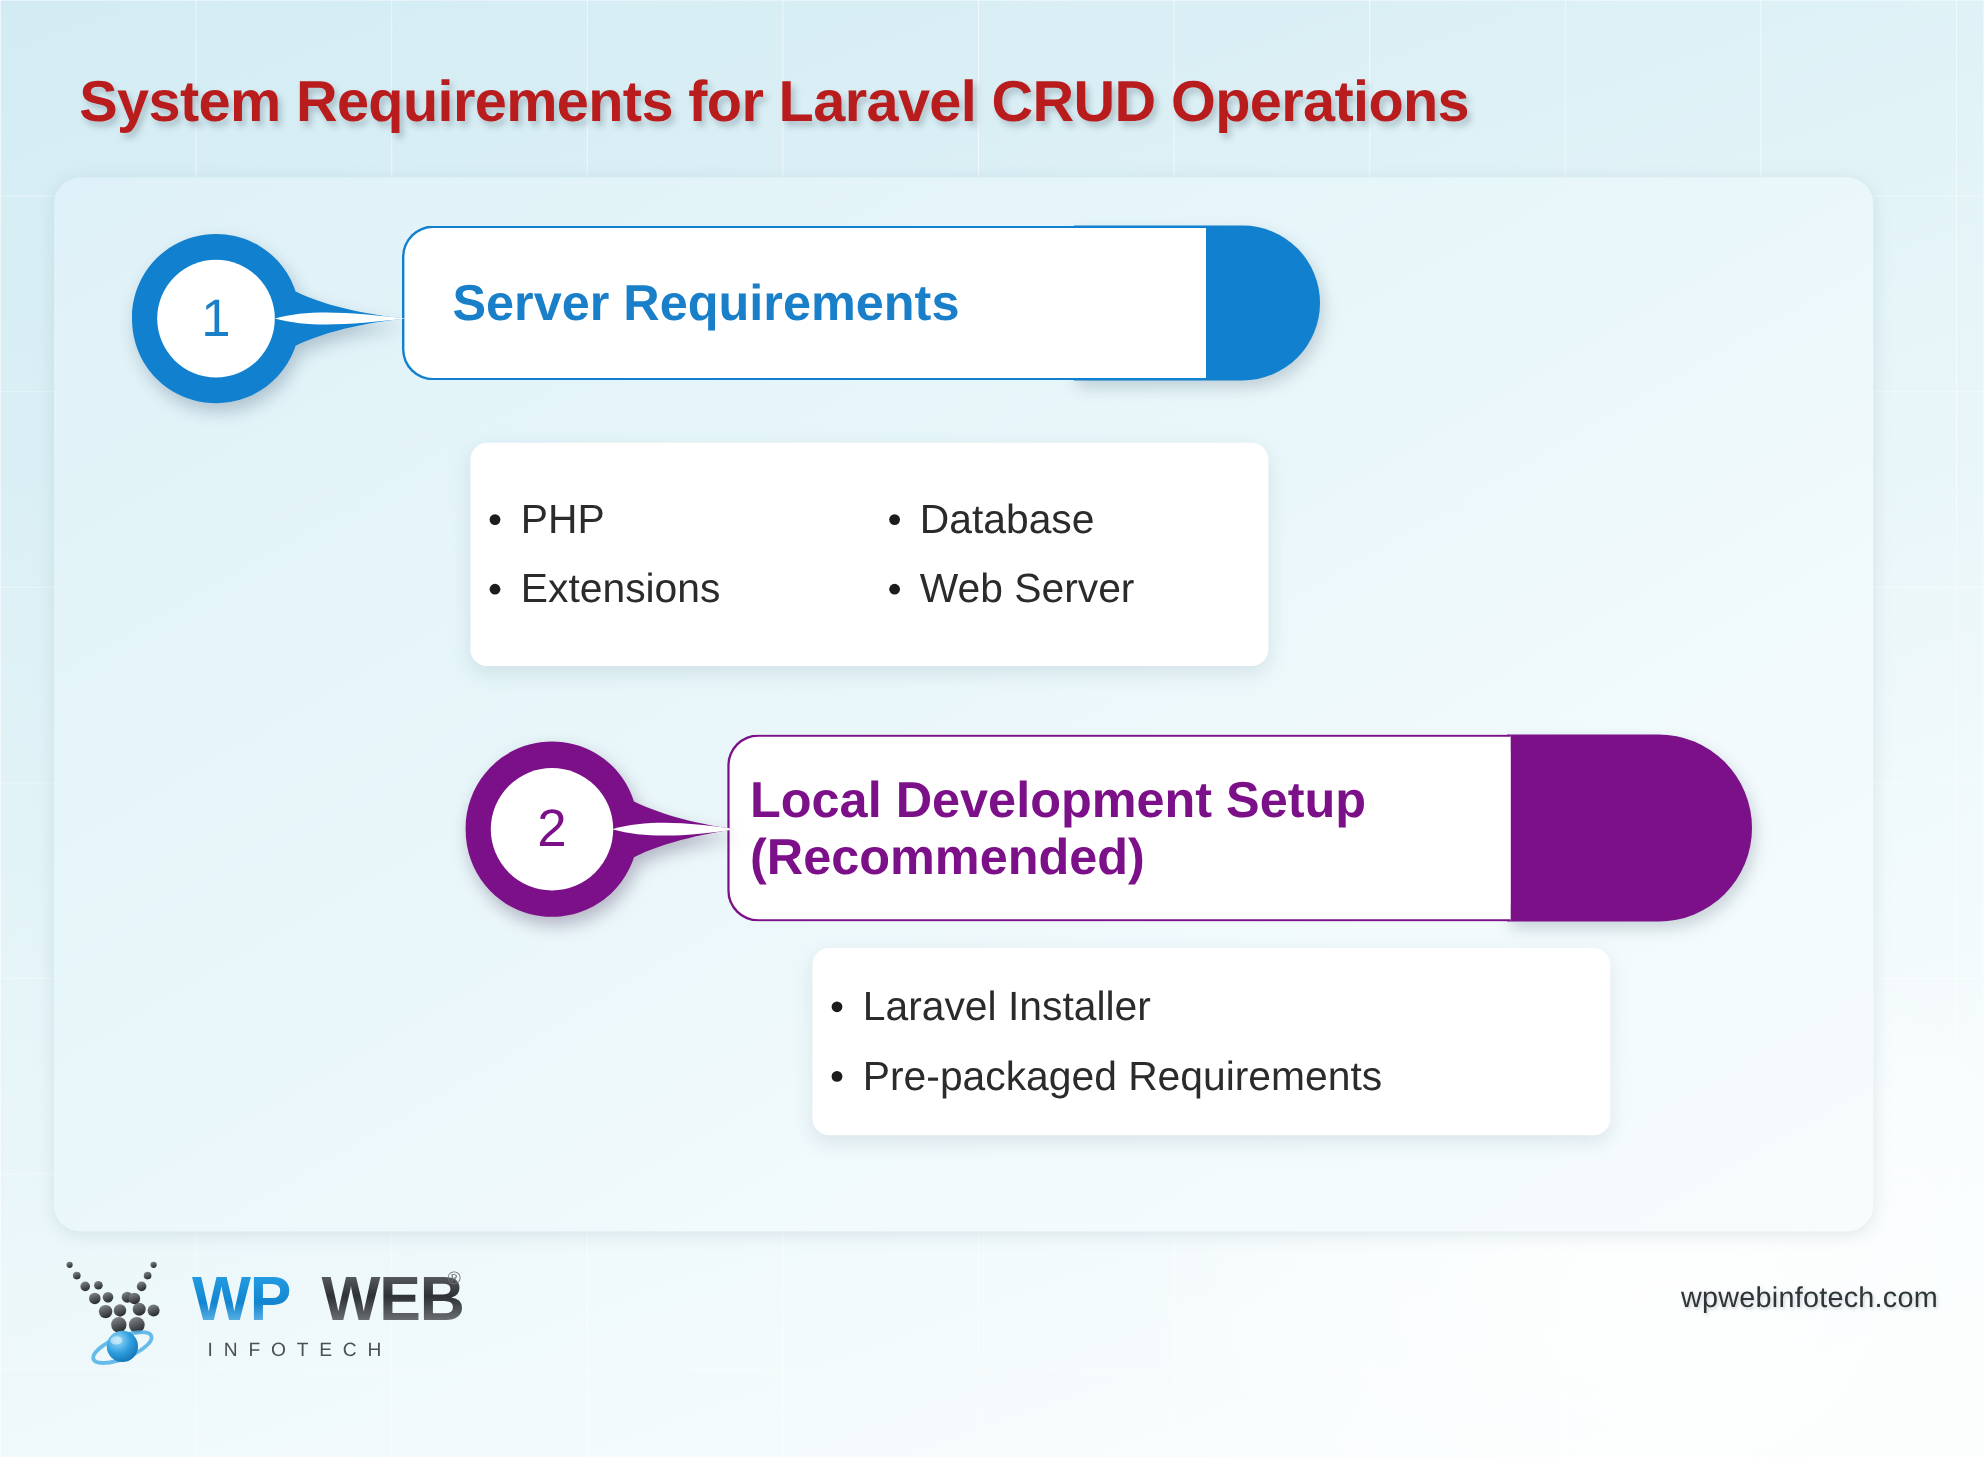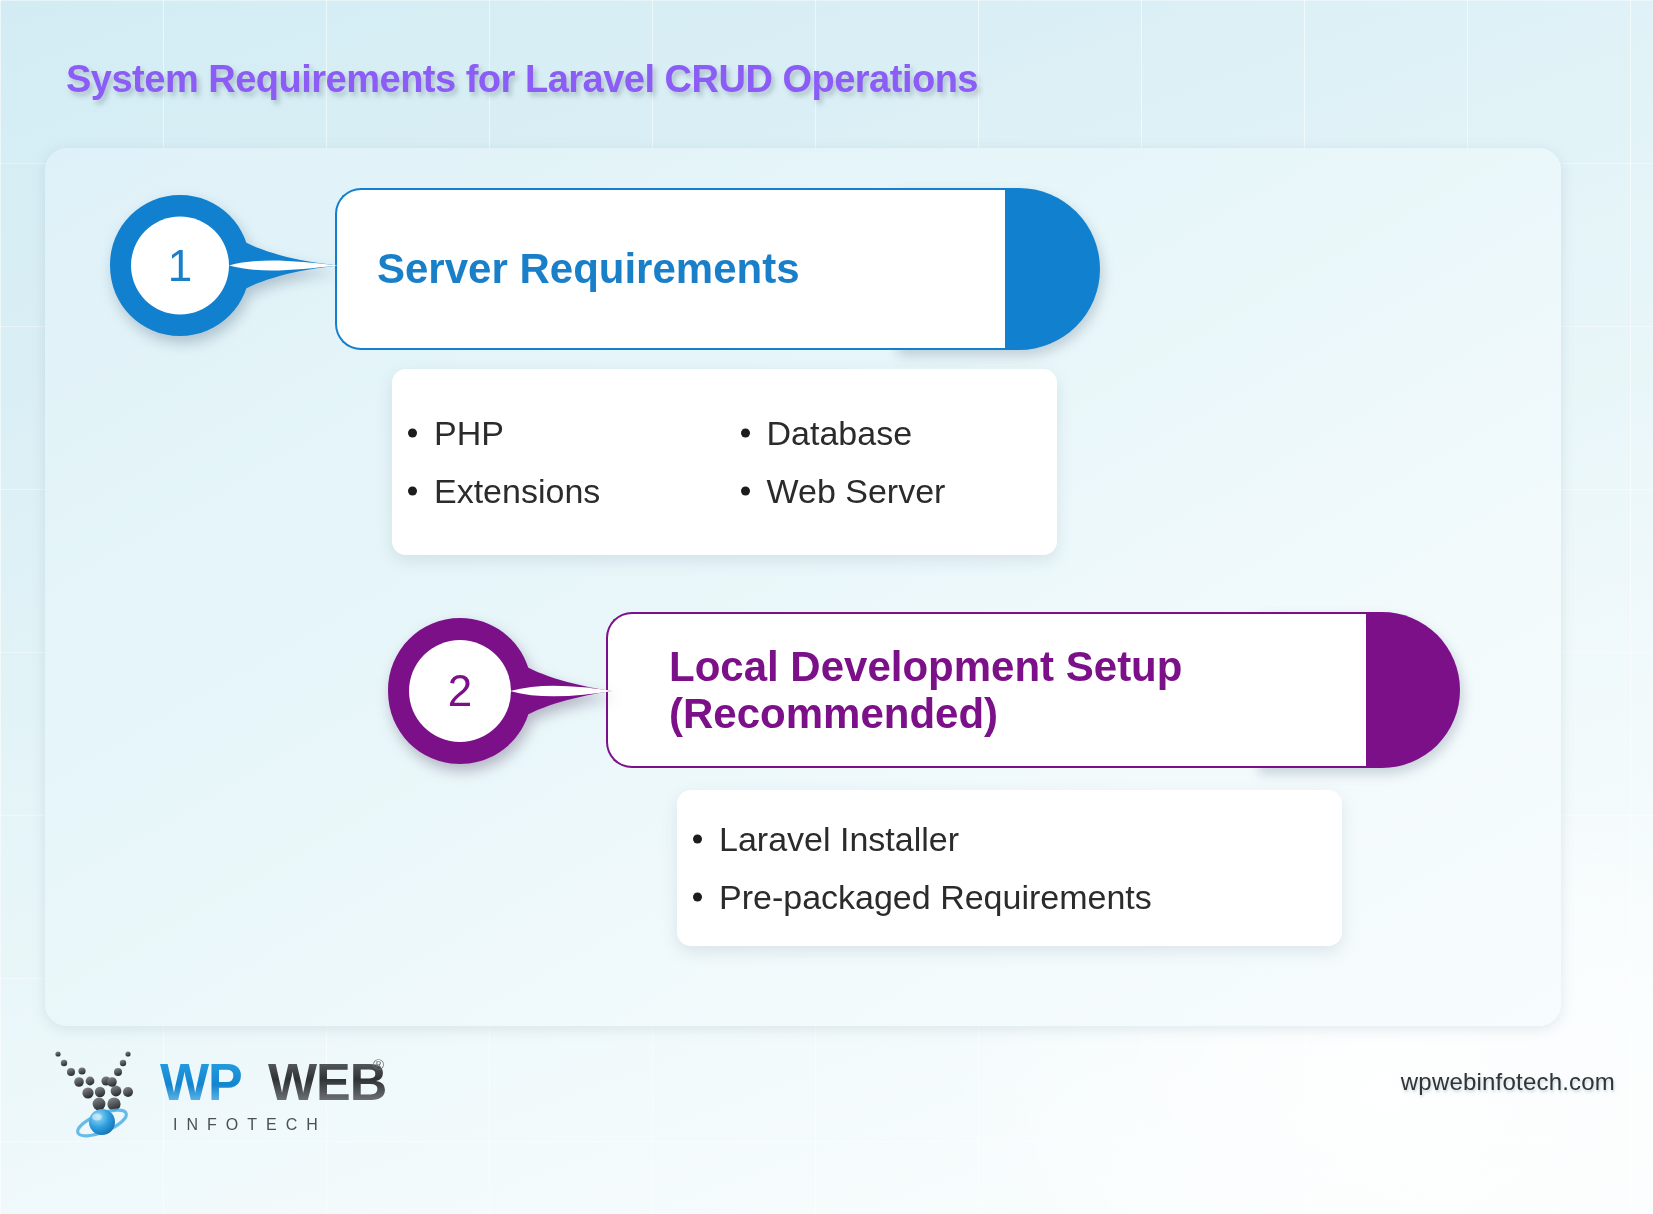--- a/index.html
+++ b/index.html
@@ -36,23 +36,23 @@
     pointer-events: none;
     z-index: 0;
   }
 
   
   .page-title {
     position: absolute;
     left: 66px;
     top: 58px;
     width: 1500px;
-    font-size: 38px;
+    font-size: 48px;
     font-weight: bold;
-    color: #8b5cf6;
+    color: #b91c1c;
     letter-spacing: -0.5px;
     text-shadow: 3px 4px 5px rgba(120,140,150,0.45);
     white-space: nowrap;
     z-index: 3;
   }
 
   
   .main-panel {
     position: absolute;
     left: 45px;
@@ -193,21 +193,21 @@
 
 <div class="grid-overlay"></div>
 <div class="corner-glow"></div>
 
 <div class="page-title">System Requirements for Laravel CRUD Operations</div>
 
 <div class="main-panel"></div>
 
 <div class="step-row" style="left:110px; top:188px; width:980px; height:155px;">
 
-  <div class="card-wrap" style="left:225px; top:0; width:765px; height:162px;">
+  <div class="card-wrap" style="left:225px; top:0; width:765px; height:129px;">
     <div class="cap" style="left:560px; width:205px; background:#1180ce;"></div>
     <div class="card-body blue" style="width:670px; padding-left:40px;">
       <div class="card-title blue">Server Requirements</div>
     </div>
   </div>
 
   <div class="badge" style="left:0; top:7px; width:250px; height:141px;">
     <svg width="250" height="141" viewBox="0 0 250 141">
       <path d="M 70 0
                C 109 0 140 31 140 70.5
@@ -241,21 +241,21 @@
         <li>Web Server</li>
       </ul>
     </div>
   </div>
 </div>
 
 <div class="step-row" style="left:388px; top:608px; width:1072px; height:160px;">
 
   <div class="card-wrap" style="left:218px; top:4px; width:854px; height:156px;">
     <div class="cap" style="left:650px; width:204px; background:#7c1089;"></div>
-    <div class="card-body purple" style="width:760px; padding-left:61px;">
+    <div class="card-body purple" style="width:653px; padding-left:17px;">
       <div class="card-title purple">Local Development Setup
 (Recommended)</div>
     </div>
   </div>
 
   <div class="badge" style="left:0; top:10px; width:245px; height:146px;">
     <svg width="245" height="146" viewBox="0 0 245 146">
       <path d="M 72 0
                C 112 0 144 32 144 73
                C 144 114 112 146 72 146

